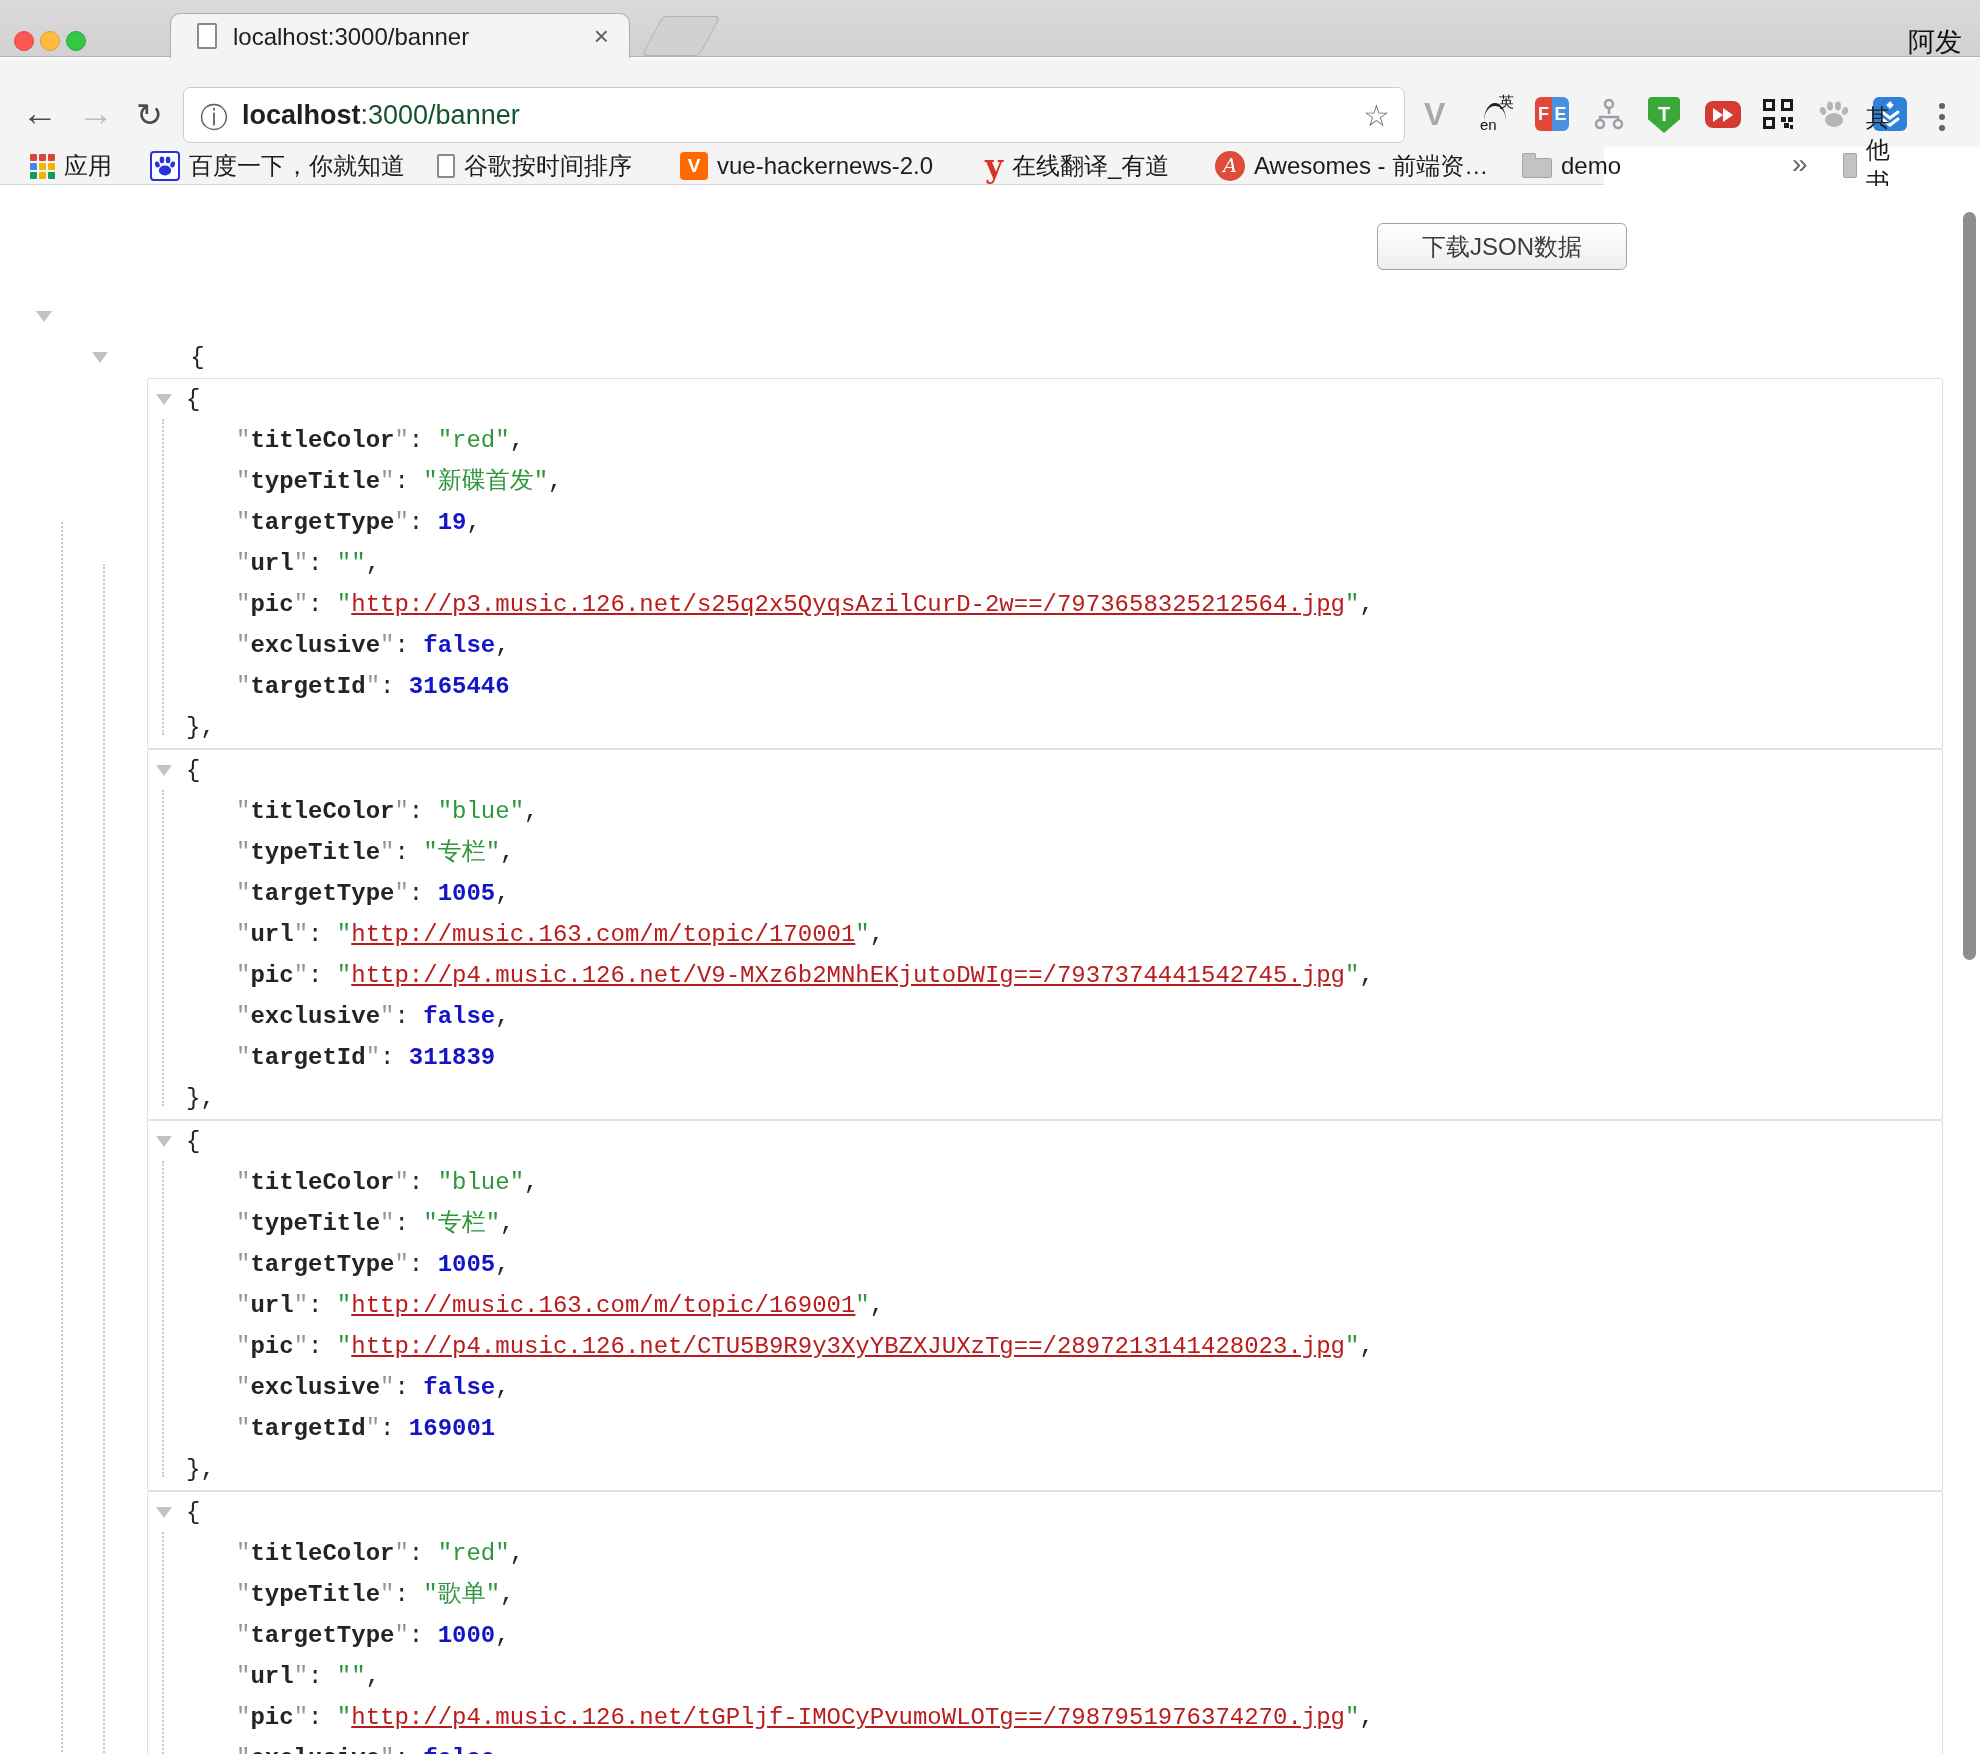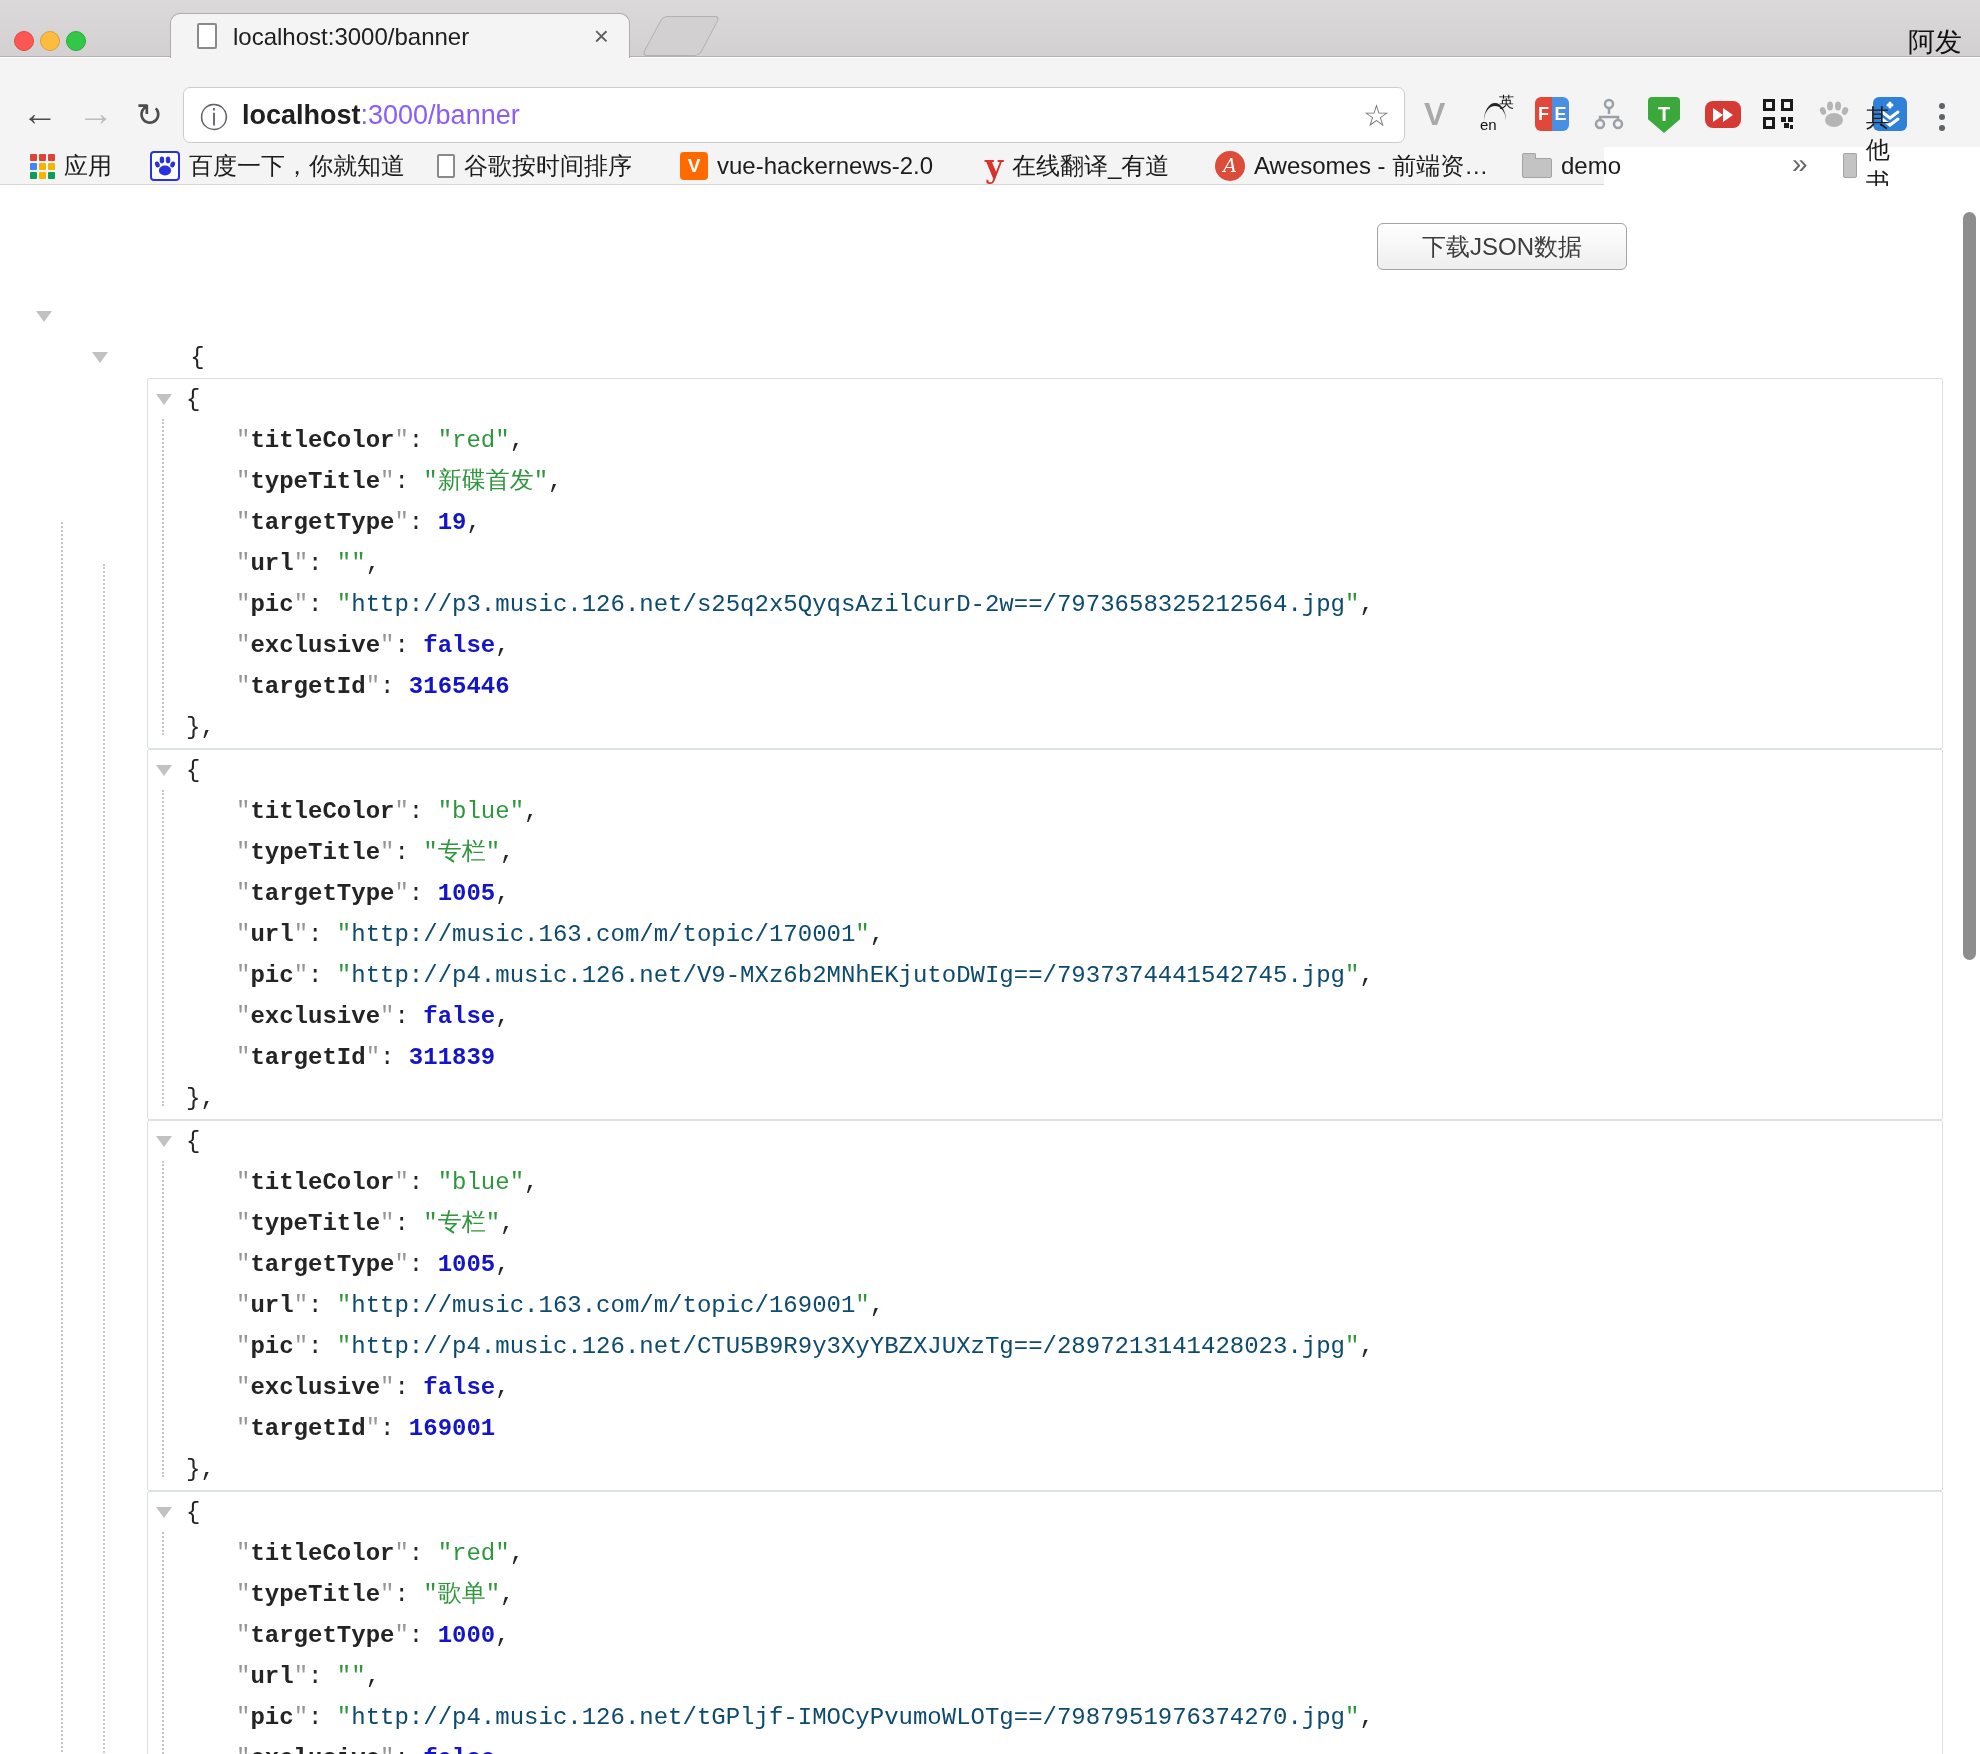--- a/index.html
+++ b/index.html
@@ -29,21 +29,21 @@
   
   #toolbar { position:absolute; left:0; top:58px; width:1980px; height:89px; background:#f5f4f4; }
   .navbtn { position:absolute; top:95px; font-size:36px; line-height:36px; }
   #nav-back { left:22px; color:#4c4c4c; }
   #nav-fwd { left:78px; color:#bdbdbd; }
   #nav-reload { left:136px; color:#4c4c4c; font-size:32px; top:97px; }
   #addressbar { position:absolute; left:183px; top:87px; width:1222px; height:56px;
     background:#fff; border:1px solid #cdcdcd; border-radius:7px; }
   #info-icon { position:absolute; left:16px; top:11px; font-size:28px; color:#5f6368; }
   #url-text { position:absolute; left:58px; top:12px; font-size:27px; color:#202020; }
-  #url-text .dim { color:#8b5cf6;margin-top:17px; }
+  #url-text .dim { color:#14532d;margin-top:17px; }
   #star-icon { position:absolute; right:14px; top:10px; font-size:30px; color:#6f6f6f; }
   .ext { position:absolute; top:97px; width:34px; height:34px; }
   .ext svg { display:block; }
   #ext-vue { left:1424px; color:#a9a9a9; font-size:32px; font-weight:bold; top:96px; }
   #ext-translate { left:1480px; }
   #ext-translate .zh { position:absolute; right:0; top:-4px; font-size:15px; color:#111; }
   #ext-translate .en { position:absolute; left:0; bottom:-2px; font-size:15px; color:#111; }
   #ext-translate .arc { position:absolute; left:4px; top:6px; width:22px; height:18px;
     border-top:3px solid #222; border-radius:50% 50% 0 0/100% 100% 0 0; }
   #ext-fe { left:1535px; width:34px; height:34px; border-radius:6px; overflow:hidden;
@@ -106,21 +106,21 @@
     border-top:11px solid #c2c2c2; }
   #l-root { padding-left:75px; } #l-root .tri { left:36px; }
   #l-banners { padding-left:128px; } #l-banners .tri { left:92px; }
   .jbox { margin-left:147px; width:1796px; border:1px solid #dce3dc; border-radius:2px;
     position:relative; background:#fff; }
   .l-open { padding-left:38px; } .l-open .tri { left:8px; }
   .l-field { padding-left:88px; }
   .l-close { padding-left:38px; }
   .jq { color:#969696; } .jk { color:#242424;font-weight:bold; } .jc { color:#242424; }
   .js { color:#2e963c; } .jn { color:#1515c8; font-weight:bold; }
-  .jl { color:#0c4a6e; cursor:pointer; }
+  .jl { color:#b91c1c; text-decoration:underline; cursor:pointer; }
   .jp { color:#242424; } .jb { color:#242424; }
   .jguide { position:absolute; border-left:2px dotted #c6c6c6; width:0; }
   #g-root { left:61px; top:336px; height:1418px; position:absolute; border-left:2px dotted #c6c6c6; }
   #g-banners { left:103px; top:378px; height:1376px; position:absolute; border-left:2px dotted #c6c6c6; }
   .jbox .jguide { left:14px; top:40px; }
 
   
   #scrollbar-thumb { position:absolute; left:1963px; top:212px; width:13px; height:748px;
     background:#8d8d8d; border-radius:7px; }
 </style>

